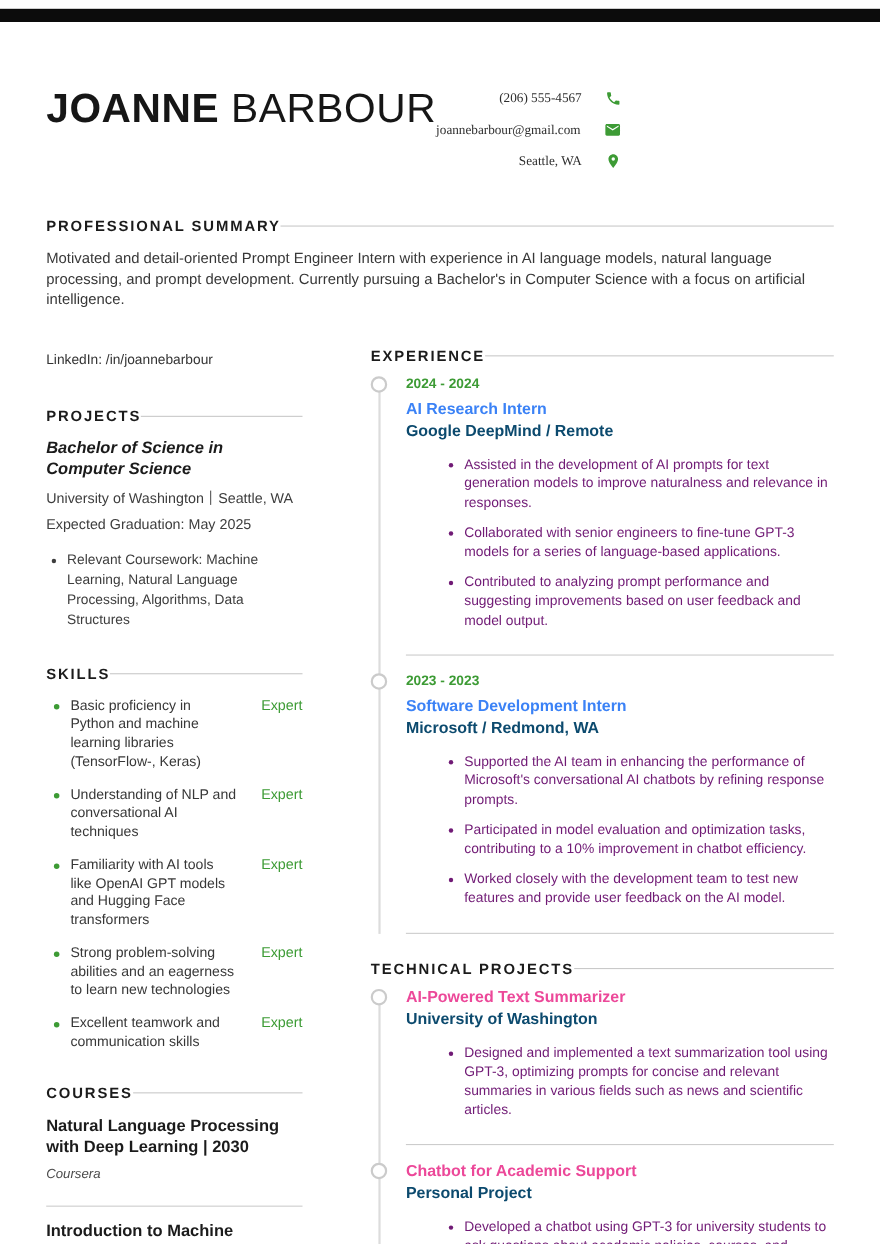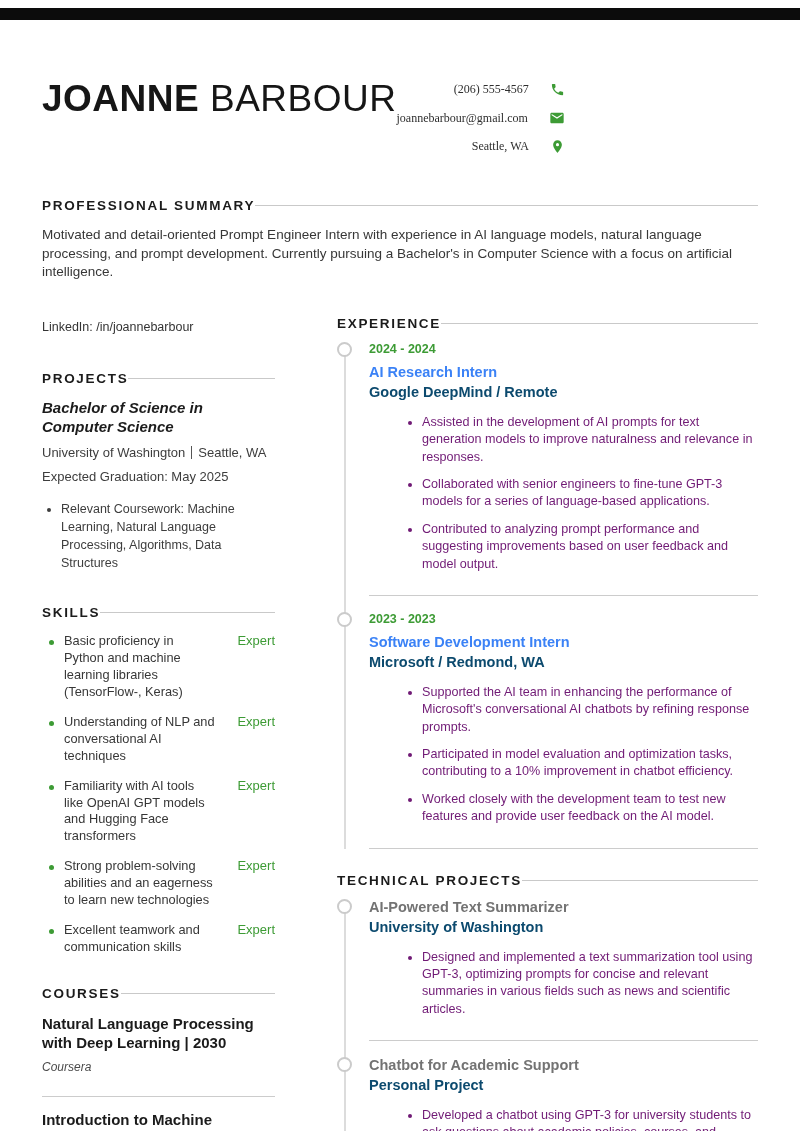--- a/index.html
+++ b/index.html
@@ -59,21 +59,21 @@
   .t-dot { position:absolute; left:0; top:0; width:15px; height:15px; border:2px solid #cbcbcb; border-radius:50%; background:#fff; }
   .dates { font-size:12.5px; font-weight:600; color:#3d9b35; }
   .e-title { margin-top:8px; font-size:14.5px; font-weight:700; color:#3b82f6; }
   .e-sub { margin-top:4px; font-size:14.5px; font-weight:700; color:#0c4a6e; }
   .e-ul { margin-top:14px; padding-left:17px; }
   .e-ul li { font-size:12.6px; line-height:1.38; color:#701a75; margin-top:10px;margin-left:36px; }
   .e-ul li:first-child { margin-top:0; }
   .e-div { height:1px; background:#cccccc; margin:22px 0 16px 0; }
   .t-entry:last-child .e-div { margin-bottom:0; }
   .proj-sec { margin-top:24px; }
-  .p-title { font-size:14.5px; font-weight:700; color:#737373; }
+  .p-title { font-size:14.5px; font-weight:700; color:#ec4899; }
 </style>
 </head>
 <body>
 
 <div class="topbar"></div>
 
 <div class="page">
 
   <div class="header">
     <div>

